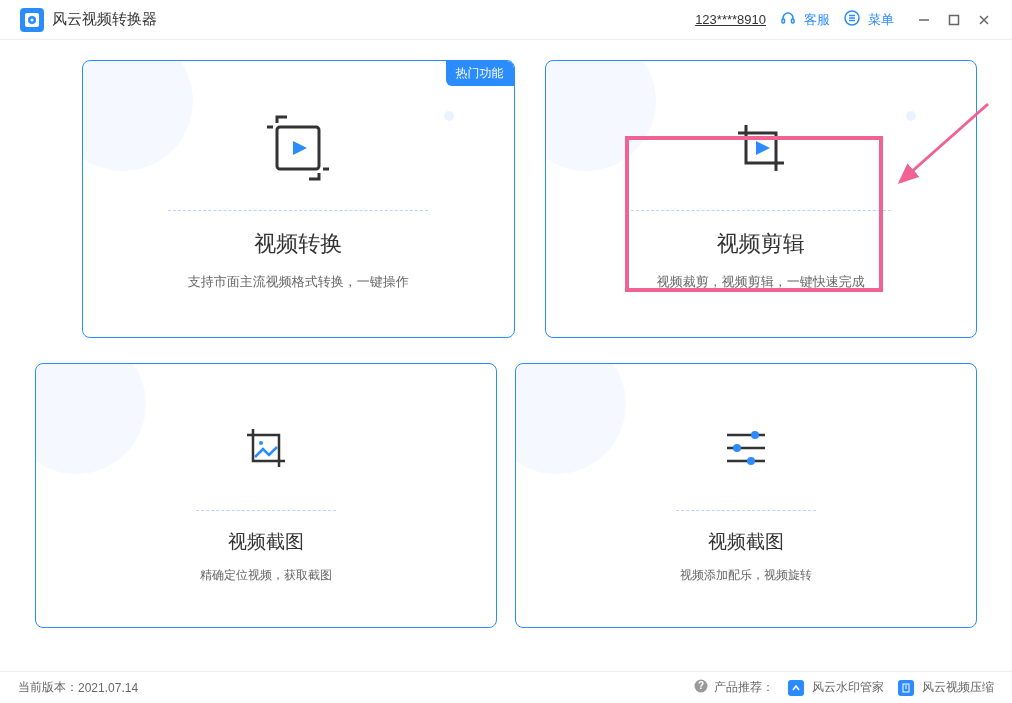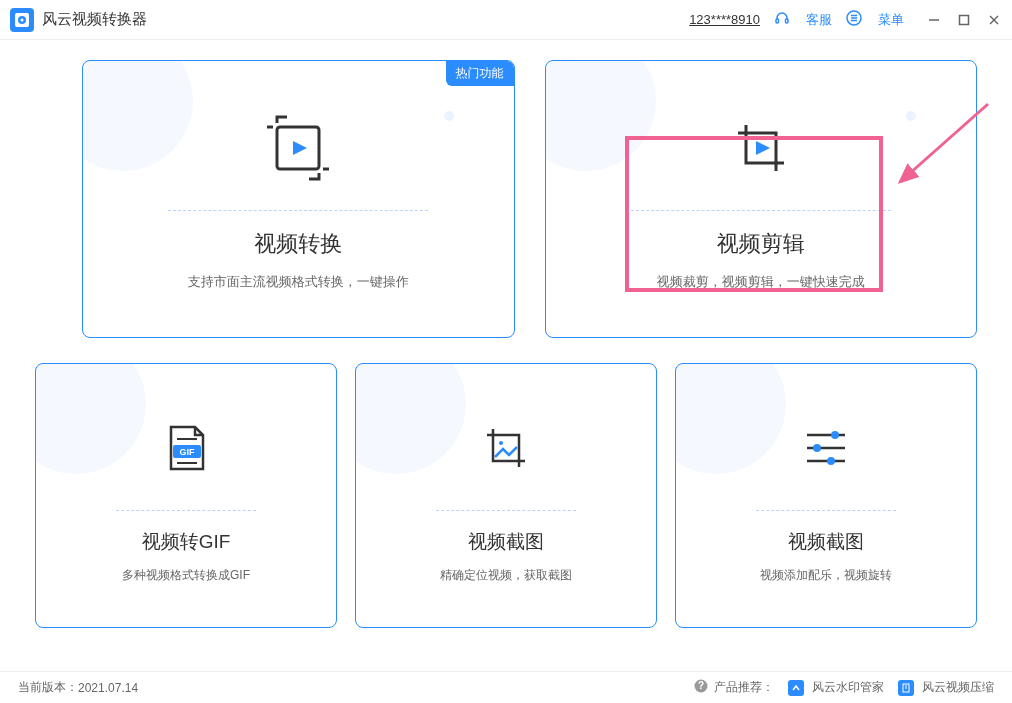--- a/index.html
+++ b/index.html
@@ -1,22 +1,22 @@
 <!DOCTYPE html>
 <html><head>
 <meta charset="utf-8">
 <style>
 * { margin: 0; padding: 0; box-sizing: border-box; }
 body { font-family: "Microsoft YaHei", "PingFang SC", sans-serif; background: #fff; width: 1012px; height: 703px; overflow: hidden; position: relative; }
-.titlebar { height: 40px; display: flex; align-items: center; padding: 0 10px; border-bottom: 1px solid #eee; }
+.titlebar { height: 40px; display: flex; align-items: center; padding: 0 20px; border-bottom: 1px solid #eee; }
 .app-logo { width: 24px; height: 24px; background: #2a8cff; border-radius: 4px; display: flex; align-items: center; justify-content: center; margin-right: 8px; }
 .app-title { font-size: 15px; color: #333; font-weight: 500; }
 .titlebar-right { margin-left: auto; display: flex; align-items: center; gap: 14px; }
 .phone { font-size: 13px; color: #333; text-decoration: underline; cursor: pointer; }
-.head-item { display: flex; align-items: center; gap: 16px; font-size: 13px; color: #2a8cff; cursor: pointer; }
+.head-item { display: flex; align-items: center; gap: 8px; font-size: 13px; color: #2a8cff; cursor: pointer; }
 .win-controls { display: flex; gap: 14px; margin-left: 8px; }
 .win-btn { width: 16px; height: 16px; display: flex; align-items: center; justify-content: center; cursor: pointer; color: #666; }
 .main { padding: 20px 35px 10px 35px; }
 .row1 { display: flex; gap: 30px; margin-bottom: 25px; margin-left: 47px; }
 .card-large { flex: 1; height: 278px; border: 1.5px solid #2a8cff; border-radius: 8px; position: relative; display: flex; flex-direction: column; align-items: center; justify-content: center; cursor: pointer; overflow: hidden; }
 .hot-badge { position: absolute; top: 0; right: 0; background: #2a8cff; color: #fff; font-size: 12px; padding: 4px 10px; border-radius: 0 6px 0 6px; }
 .card-icon-area { height: 80px; display: flex; align-items: center; justify-content: center; margin-bottom: 12px; }
 .dashed-line { width: 260px; border-top: 1.5px dashed #b8d4ff; margin: 10px 0 18px 0; }
 .card-title { font-size: 22px; color: #333; margin-bottom: 14px; }
 .card-desc { font-size: 13px; color: #666; }
@@ -120,36 +120,20 @@
       <div class="dashed-line"></div>
       <div class="card-title">视频剪辑</div>
       <div class="card-desc">视频裁剪，视频剪辑，一键快速完成</div>
     </div>
   </div>
 
   <div class="row2">
     <div class="card-small">
       <div class="bg-circle"></div>
       <div class="card-icon-area">
-        <svg width="58" height="58" viewBox="0 0 58 58" fill="none">
-            <path d="M14 8 L38 8 L46 16 L46 50 L14 50 Z" stroke="#333" stroke-width="2.5" fill="#fff"></path>
-            <path d="M38 8 L38 16 L46 16" stroke="#333" stroke-width="2.5"></path>
-            <line x1="20" y1="20" x2="40" y2="20" stroke="#333" stroke-width="2"></line>
-            <line x1="20" y1="44" x2="40" y2="44" stroke="#333" stroke-width="2"></line>
-            <rect x="16" y="26" width="28" height="13" rx="2" fill="#2a8cff"></rect>
-            <text x="30" y="36" fill="#fff" font-size="9" font-weight="bold" text-anchor="middle" font-family="Arial">GIF</text>
-          </svg>
-      </div>
-      <div class="dashed-line"></div>
-      <div class="card-title">视频转GIF</div>
-      <div class="card-desc">多种视频格式转换成GIF</div>
-    </div>
-    <div class="card-small">
-      <div class="bg-circle"></div>
-      <div class="card-icon-area">
         <svg width="58" height="58" viewBox="0 0 58 58" fill="none" stroke="#333" stroke-width="2.5">
             <path d="M16 10 L16 16 L10 16"></path>
             <path d="M42 48 L42 42 L48 42"></path>
             <rect x="16" y="16" width="26" height="26"></rect>
             <circle cx="24" cy="24" r="2" fill="#2a8cff" stroke="none"></circle>
             <path d="M18 38 L26 30 L32 36 L40 28" stroke="#2a8cff"></path>
           </svg>
       </div>
       <div class="dashed-line"></div>
       <div class="card-title">视频截图</div>

